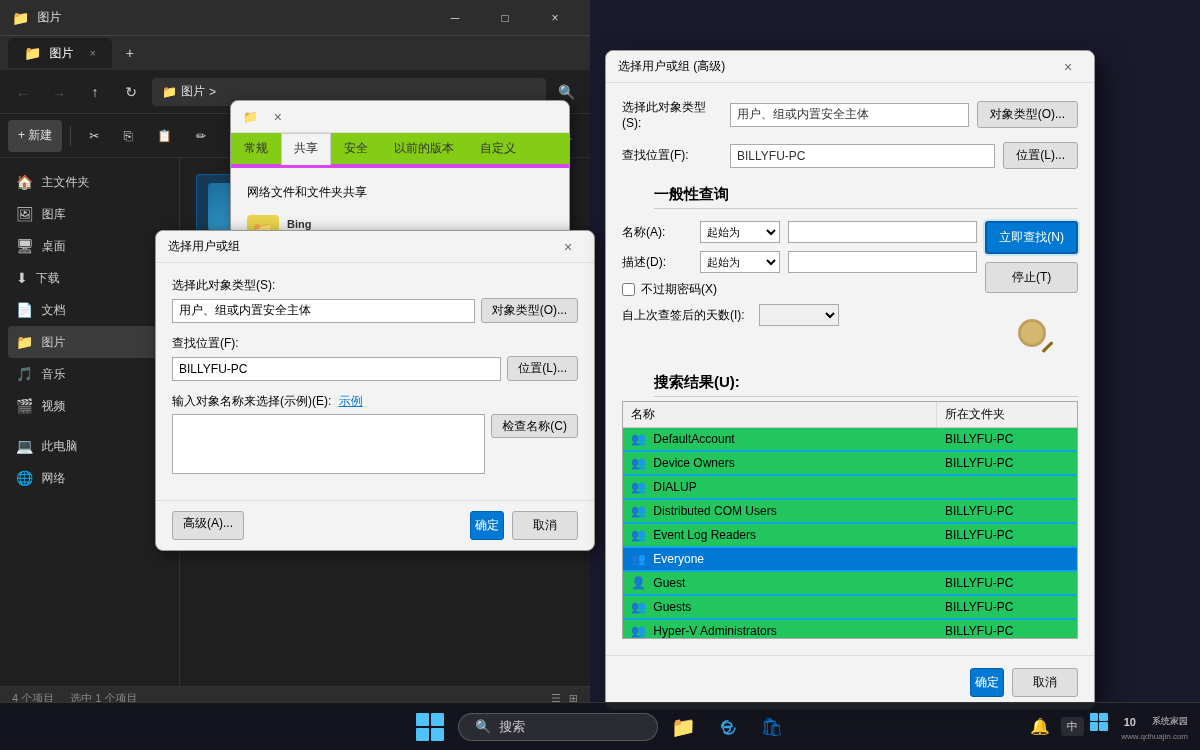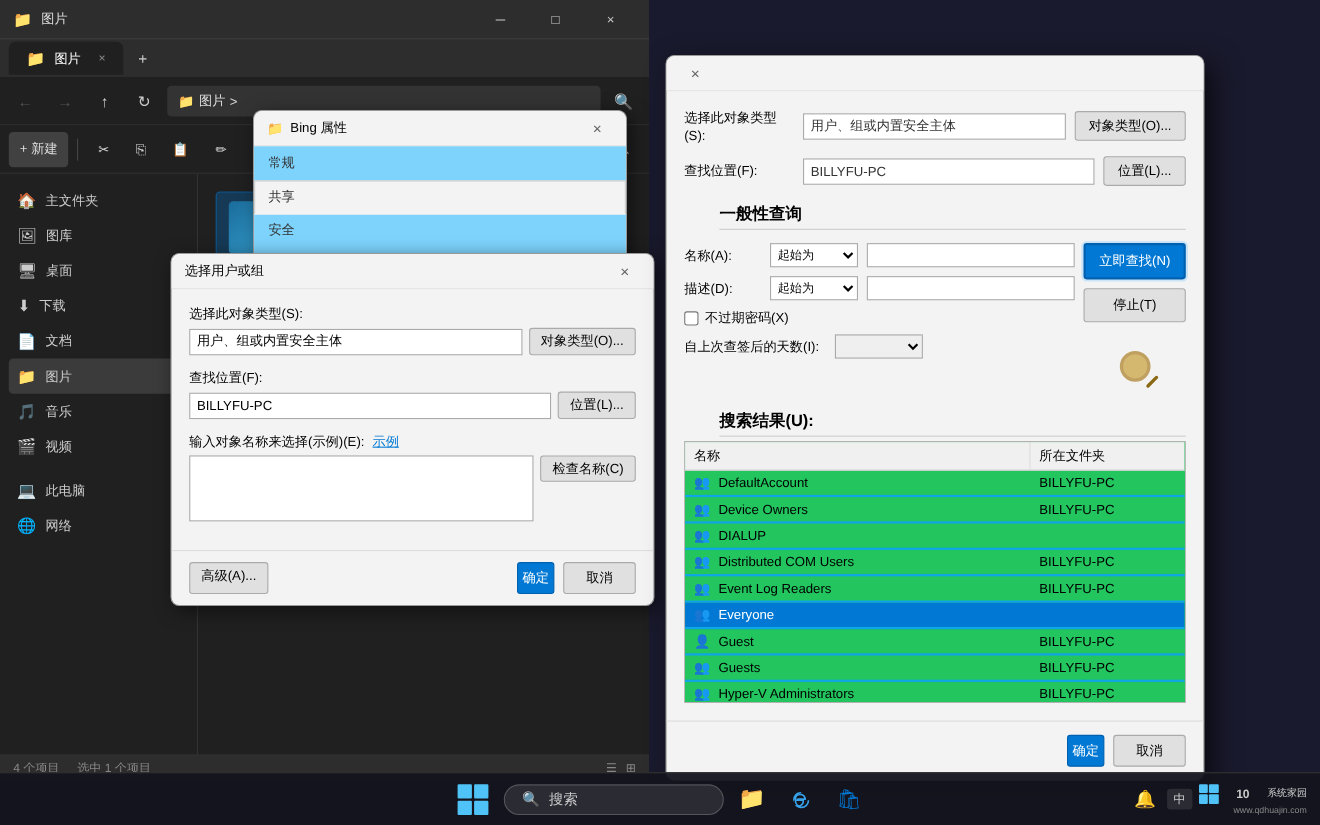--- a/index.html
+++ b/index.html
@@ -63,21 +63,21 @@
       position: absolute; top: 100px; left: 230px; width: 340px;
       background: #f3f3f3; border: 1px solid #999; border-radius: 8px;
       box-shadow: 4px 4px 16px rgba(0,0,0,0.5); z-index: 200;
     }
     .dialog-title-bar {
       height: 32px; background: #f3f3f3; display: flex; align-items: center;
       padding: 0 12px; border-bottom: 1px solid #ddd; border-radius: 8px 8px 0 0;
     }
     .dialog-title { font-size: 12px; color: #000; flex: 1; }
     .dialog-close { width: 28px; height: 28px; display: flex; align-items: center; justify-content: center; border-radius: 4px; cursor: pointer; font-size: 14px; color: #666; }
-    .dialog-tabs { display: flex; border-bottom: 4px solid #d946ef; background: #7dd3fc; flex-direction: column; }
+    .dialog-tabs { display: flex; border-bottom: 4px solid #d946ef; background: #84cc16; }
     .dtab { padding: 6px 12px; font-size: 12px; color: #333; cursor: pointer; border: 1px solid transparent; }
     .dtab.active { background: #f3f3f3; border-color: #ccc; border-bottom-color: #f3f3f3; margin-bottom: -1px; }
     .dialog-body { padding: 16px; }
     .section-title { font-size: 12px; color: #000; margin-bottom: 8px; }
     .share-item { display: flex; align-items: center; gap: 8px; padding: 6px 0; }
     .share-icon { width: 32px; height: 32px; background: #e8d44d; border-radius: 4px; display: flex; align-items: center; justify-content: center; font-size: 18px; }
     .share-info { font-size: 11px; color: #333; }
 
     
     .dialog-select-user {
@@ -247,21 +247,20 @@
     <span style="margin-left:16px;">选中 1 个项目</span>
     <div style="flex:1;"></div>
     <span style="margin-right:8px;">☰</span>
     <span>⊞</span>
   </div>
 </div>
 
 <div class="dialog-bing">
   <div class="dialog-title-bar">
     <span style="font-size:12px; margin-right:6px;">📁</span>
-    <span class="dialog-title">Bing 属性</span>
     <div class="dialog-close">×</div>
   </div>
   <div class="dialog-tabs">
     <div class="dtab">常规</div>
     <div class="dtab active">共享</div>
     <div class="dtab">安全</div>
     <div class="dtab">以前的版本</div>
     <div class="dtab">自定义</div>
   </div>
   <div class="dialog-body">
@@ -312,20 +311,21 @@
   </div>
   <div class="dialog-footer">
     <div class="field-btn" style="margin-right:auto;">高级(A)...</div>
     <div class="ok-btn">确定</div>
     <div class="cancel-btn">取消</div>
   </div>
 </div>
 
 <div class="dialog-advanced">
   <div class="adv-title-bar">
+    <span class="dialog-title">选择用户或组 (高级)</span>
     <div class="dialog-close">×</div>
   </div>
   <div class="adv-body">
 
     <div class="adv-row">
       <span class="adv-label">选择此对象类型(S):</span>
       <div class="adv-value" style="display:flex; align-items:center; font-size:12px;">用户、组或内置安全主体</div>
       <div class="adv-btn">对象类型(O)...</div>
     </div>
 

